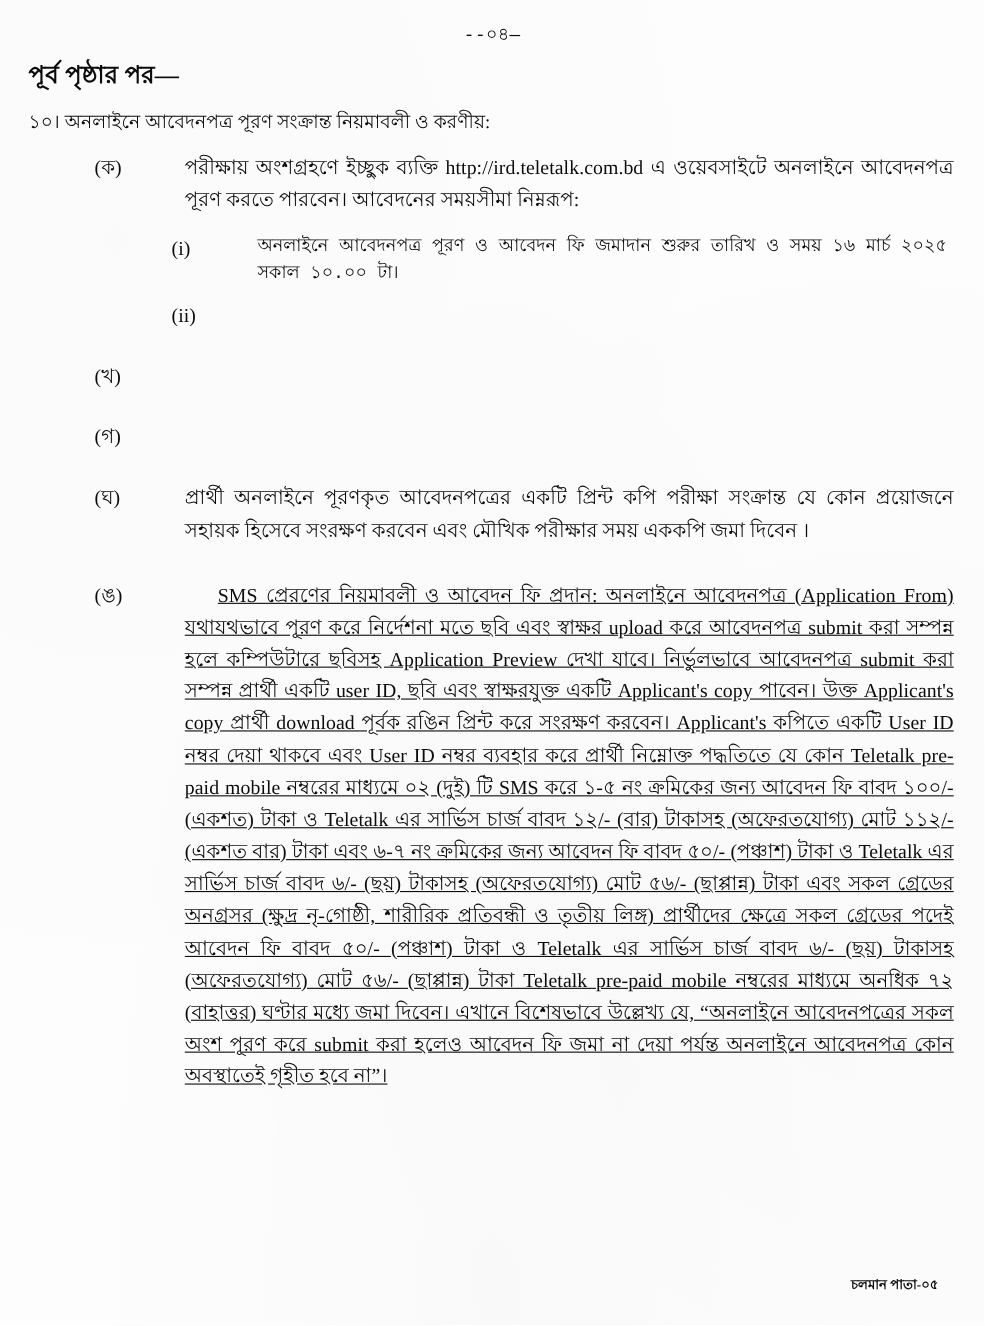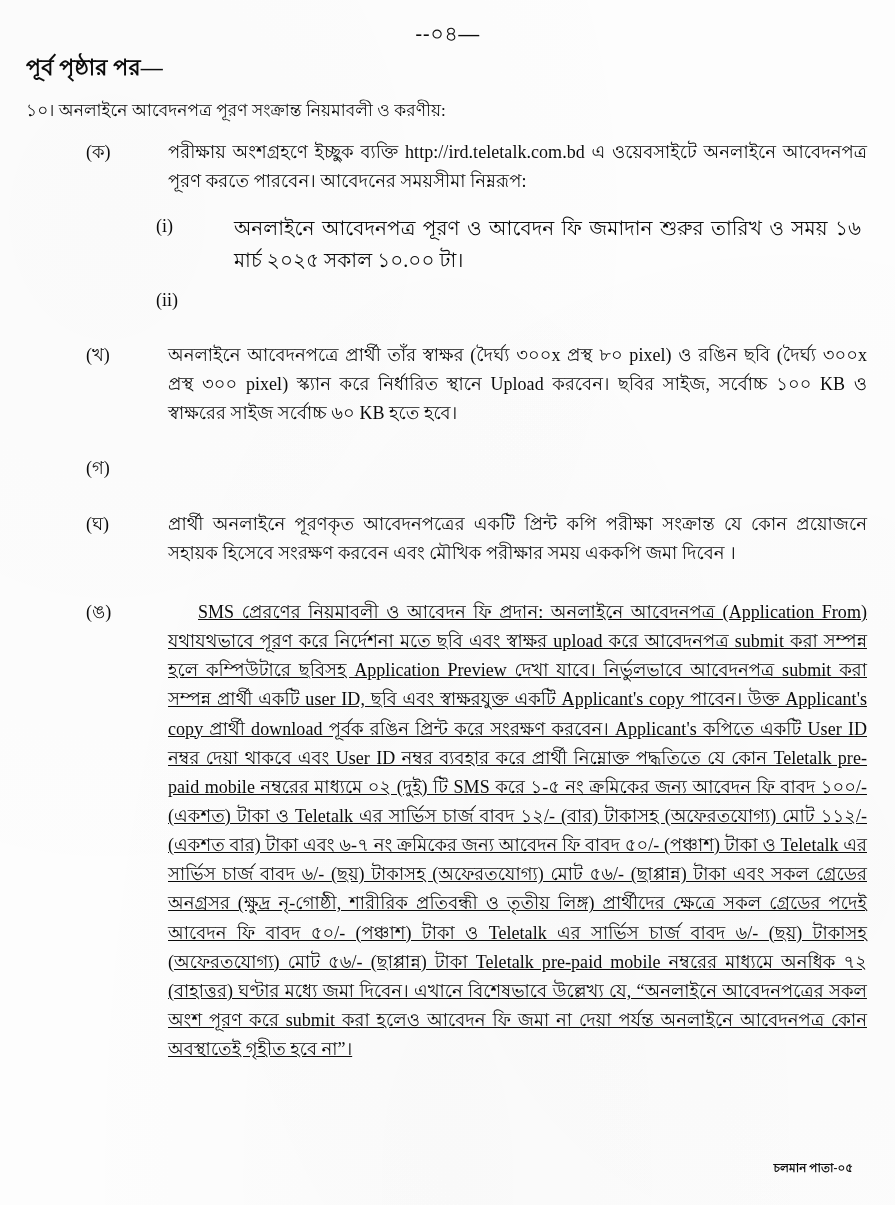--- a/index.html
+++ b/index.html
@@ -25,23 +25,23 @@
       radial-gradient(ellipse at 50% 98%, rgba(0,0,0,0.010), rgba(0,0,0,0) 65%);
   }
 
   
   .page-number {
     position: absolute;
     top: 18px;
     left: 0;
     width: 895px;
     text-align: center;
-    font-size: 21px;
+    font-size: 16px;
     letter-spacing: 0.4px;
-    font-family: Liberation Sans, sans-serif;
+    font-family: Liberation Mono, monospace;
   }
 
   .continued-from {
     position: absolute;
     top: 50px;
     left: 26px;
     font-size: 22px;
     font-weight: bold;
     letter-spacing: 0.2px;
   }
@@ -85,21 +85,21 @@
     margin-left: 20px;
   }
 
   
   .level1 > .item-marker { width: 62px; margin-left: 60px; }
   .level1 > .item-body   { padding-right: 2px; }
 
   
   .level2 { margin-bottom: 10px; }
   .level2 > .item-marker { width: 58px; margin-left: 130px; font-size: 18px; }
-  .level2 > .item-body   { font-size: 20px; line-height: 1.6; padding-right: 8px; }
+  .level2 > .item-body   { font-size: 16px; line-height: 1.6; padding-right: 8px; font-family: Liberation Mono, monospace; }
 
   
   .indent-first { text-indent: 30px; text-decoration: underline; }
   .gap-md { margin-bottom: 26px; }
   .gap-lg { margin-bottom: 30px; }
 
   
   .footer {
     position: absolute;
     bottom: 26px;
@@ -131,21 +131,20 @@
       <div class="item-marker">(i)</div>
       <div class="item-body">অনলাইনে আবেদনপত্র পূরণ ও আবেদন ফি জমাদান শুরুর তারিখ ও সময় ১৬ মার্চ ২০২৫ সকাল ১০.০০ টা।</div>
     </div>
 
     <div class="item level2 gap-md">
       <div class="item-marker">(ii)</div>
     </div>
 
     <div class="item level1 gap-md">
       <div class="item-marker">(খ)</div>
-      <div class="item-body">অনলাইনে আবেদনপত্রে প্রার্থী তাঁর স্বাক্ষর (দৈর্ঘ্য ৩০০x প্রস্থ ৮০ pixel) ও রঙিন ছবি (দৈর্ঘ্য ৩০০x প্রস্থ ৩০০ pixel) স্ক্যান করে নির্ধারিত স্থানে Upload করবেন। ছবির সাইজ, সর্বোচ্চ ১০০ KB ও স্বাক্ষরের সাইজ সর্বোচ্চ ৬০ KB হতে হবে।</div>
     </div>
 
     <div class="item level1 gap-md">
       <div class="item-marker">(গ)</div>
     </div>
 
     <div class="item level1 gap-lg">
       <div class="item-marker">(ঘ)</div>
       <div class="item-body">প্রার্থী অনলাইনে পূরণকৃত আবেদনপত্রের একটি প্রিন্ট কপি পরীক্ষা সংক্রান্ত যে কোন প্রয়োজনে সহায়ক হিসেবে সংরক্ষণ করবেন এবং মৌখিক পরীক্ষার সময় এককপি জমা দিবেন ।</div>
     </div>

